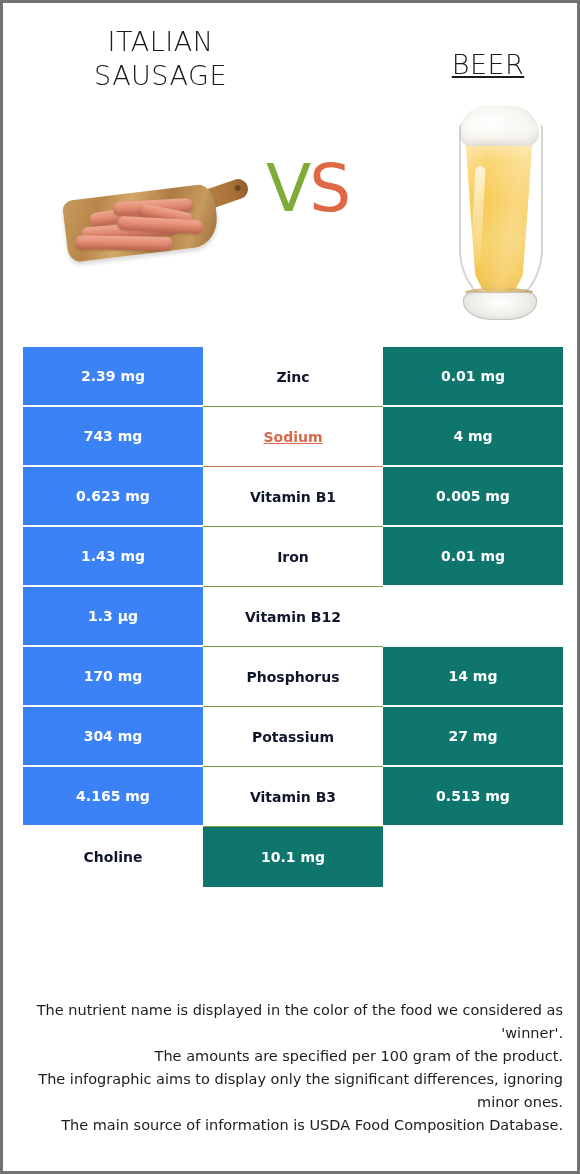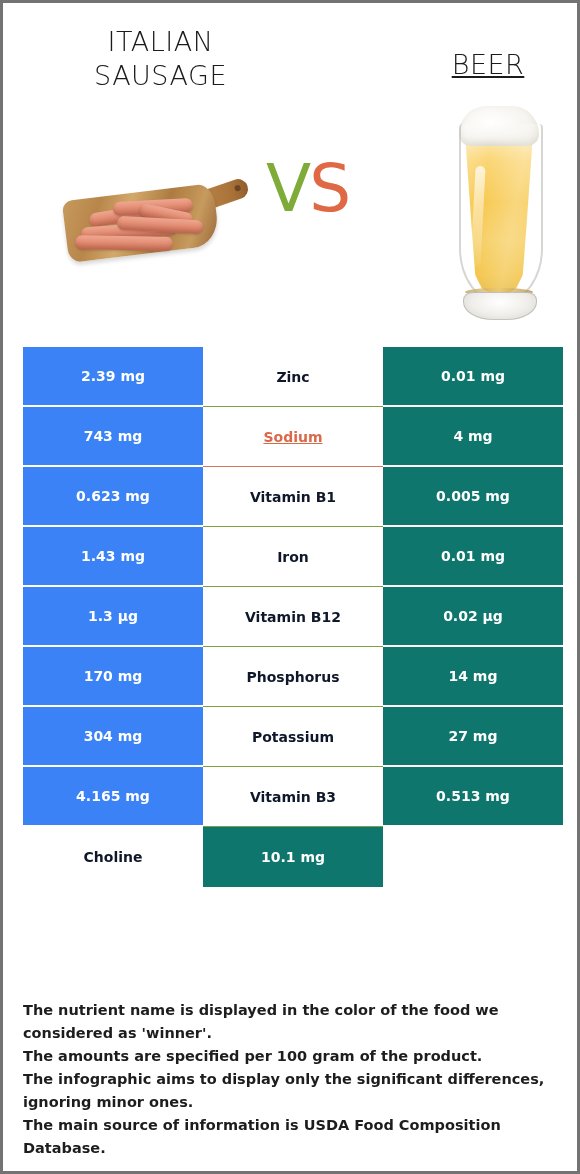--- a/index.html
+++ b/index.html
@@ -221,26 +221,25 @@
 
   .win-green  { color: #0f172a; border-bottom-color: #7da045 !important; }
   .win-orange { color: #d9694a; border-bottom-color: #cf7a5f !important; text-decoration: underline; }
 
   
   .footer {
     position: absolute;
     left: 20px;
     top: 996px;
     width: 540px;
-    text-align: left;
+    text-align: right;
     font-family: "DejaVu Sans", sans-serif;
     font-size: 14.5px;
     line-height: 23px;
     color: #1d1d1d;
-    font-weight: bold;
   }
   .footer p { margin: 0; }
 </style>
 </head>
 <body>
 
 <div id="page">
 
   <div class="header">
 
@@ -296,21 +295,20 @@
         <div class="cell right">0.005 mg</div>
       </div>
       <div class="row">
         <div class="cell left">1.43 mg</div>
         <div class="cell mid win-green">Iron</div>
         <div class="cell right">0.01 mg</div>
       </div>
       <div class="row">
         <div class="cell left">1.3 µg</div>
         <div class="cell mid win-green">Vitamin B12</div>
-        <div class="cell right">0.02 µg</div>
       </div>
       <div class="row">
         <div class="cell left">170 mg</div>
         <div class="cell mid win-green">Phosphorus</div>
         <div class="cell right">14 mg</div>
       </div>
       <div class="row">
         <div class="cell left">304 mg</div>
         <div class="cell mid win-green">Potassium</div>
         <div class="cell right">27 mg</div>

